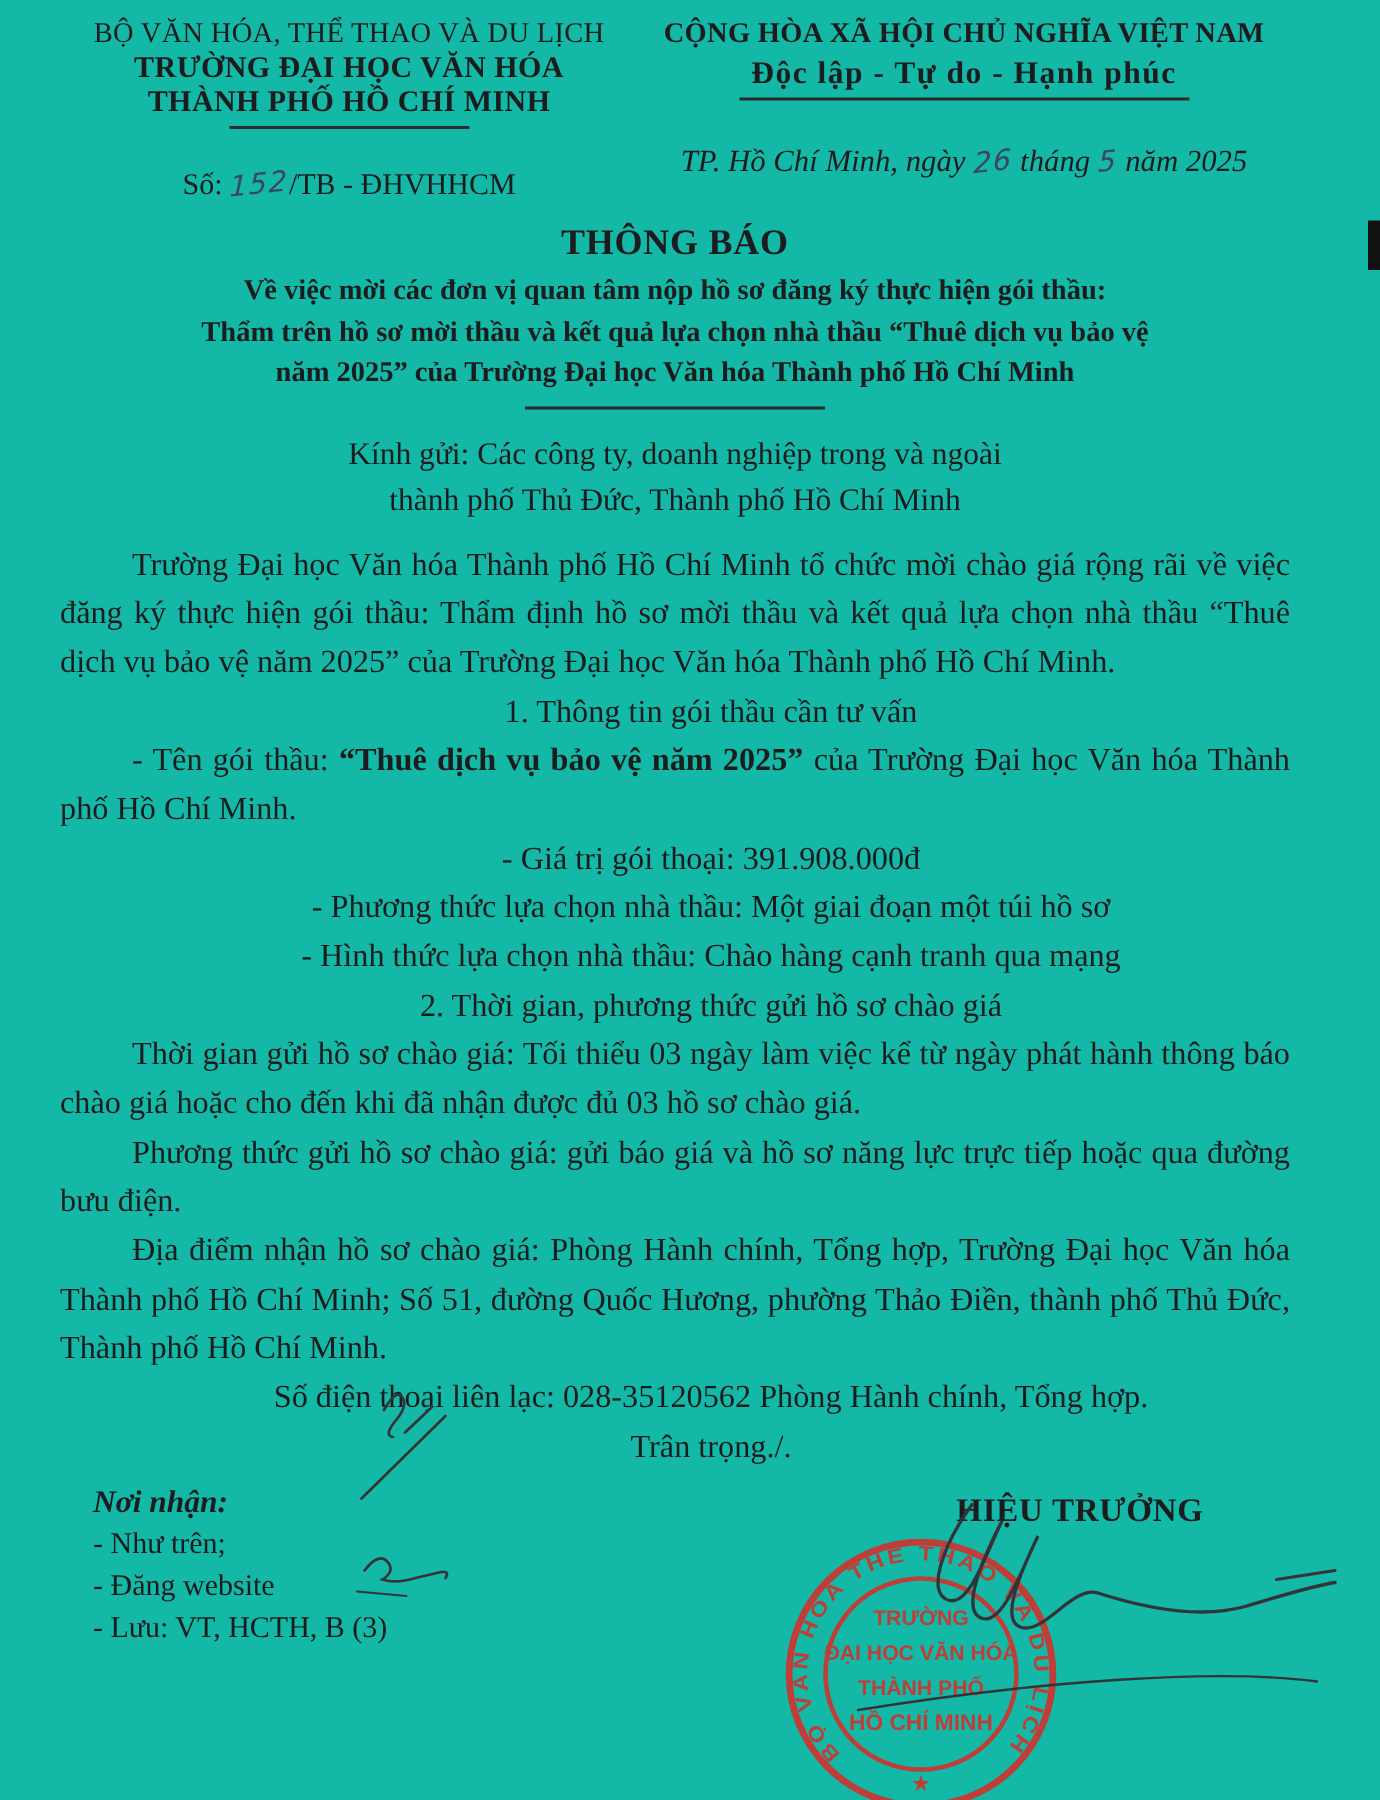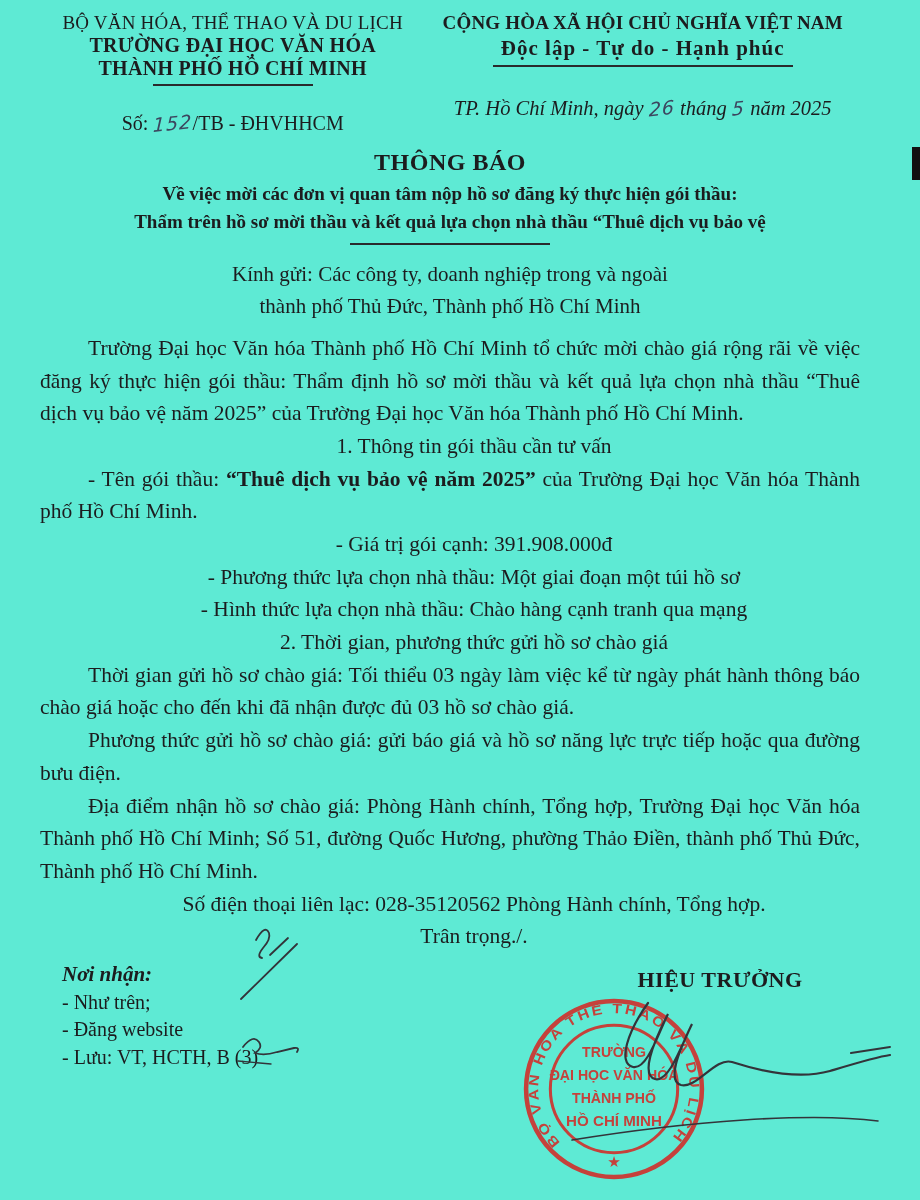--- a/index.html
+++ b/index.html
@@ -6,21 +6,21 @@
   body{
     width:920px;height:1200px;
     background:#f4f4f2;
     font-family:"Liberation Serif","DejaVu Serif",serif;
     color:#1c1c1e;
     position:relative;
     overflow:hidden;
   }
   .page{
     position:absolute;inset:0;
-    background:#5eead4;
+    background:#14b8a6;
     padding:12px 60px 0 40px;
     box-sizing:border-box;
   }
   
   .hdr{display:flex;width:100%;}
   .hdr-left{width:47%;text-align:center;}
   .hdr-right{width:53%;text-align:center;}
   .hdr-left .l1{font-size:19px;letter-spacing:.2px;}
   .hdr-left .l2,.hdr-left .l3{font-size:20px;font-weight:bold;letter-spacing:.3px;}
   .hdr-rule{height:2px;background:#2a2a2c;margin:4px auto 0 auto;}
@@ -89,34 +89,35 @@
         <span>TP. Hồ Chí Minh, ngày </span><span class="handwrit">26</span><span> tháng </span><span class="handwrit">5</span><span> năm 2025</span>
       </div>
     </div>
   </div>
 
   <div class="title-block">
     <div class="title-main">THÔNG BÁO</div>
     <div class="title-sub">
       <div>Về việc mời các đơn vị quan tâm nộp hồ sơ đăng ký thực hiện gói thầu:</div>
       <div>Thẩm trên hồ sơ mời thầu và kết quả lựa chọn nhà thầu “Thuê dịch vụ bảo vệ</div>
+      <div>năm 2025” của Trường Đại học Văn hóa Thành phố Hồ Chí Minh</div>
     </div>
     <div class="title-rule"></div>
   </div>
 
   <div class="salute">
     <div>Kính gửi: Các công ty, doanh nghiệp trong và ngoài</div>
     <div>thành phố Thủ Đức, Thành phố Hồ Chí Minh</div>
   </div>
 
   <div class="body-text">
     <p>Trường Đại học Văn hóa Thành phố Hồ Chí Minh tổ chức mời chào giá rộng rãi về việc đăng ký thực hiện gói thầu: Thẩm định hồ sơ mời thầu và kết quả lựa chọn nhà thầu “Thuê dịch vụ bảo vệ năm 2025” của Trường Đại học Văn hóa Thành phố Hồ Chí Minh.</p>
     <p class="noj">1. Thông tin gói thầu cần tư vấn</p>
     <p><span>- Tên gói thầu: </span><strong>“Thuê dịch vụ bảo vệ năm 2025”</strong><span> của Trường Đại học Văn hóa Thành phố Hồ Chí Minh.</span></p>
-    <p class="noj">- Giá trị gói cạnh: 391.908.000đ</p>
+    <p class="noj">- Giá trị gói thoại: 391.908.000đ</p>
     <p class="noj">- Phương thức lựa chọn nhà thầu: Một giai đoạn một túi hồ sơ</p>
     <p class="noj">- Hình thức lựa chọn nhà thầu: Chào hàng cạnh tranh qua mạng</p>
     <p class="noj">2. Thời gian, phương thức gửi hồ sơ chào giá</p>
     <p>Thời gian gửi hồ sơ chào giá: Tối thiểu 03 ngày làm việc kể từ ngày phát hành thông báo chào giá hoặc cho đến khi đã nhận được đủ 03 hồ sơ chào giá.</p>
     <p>Phương thức gửi hồ sơ chào giá: gửi báo giá và hồ sơ năng lực trực tiếp hoặc qua đường bưu điện.</p>
     <p>Địa điểm nhận hồ sơ chào giá: Phòng Hành chính, Tổng hợp, Trường Đại học Văn hóa Thành phố Hồ Chí Minh; Số 51, đường Quốc Hương, phường Thảo Điền, thành phố Thủ Đức, Thành phố Hồ Chí Minh.</p>
     <p class="noj">Số điện thoại liên lạc: 028-35120562 Phòng Hành chính, Tổng hợp.</p>
     <p class="noj">Trân trọng./.</p>
   </div>
 

